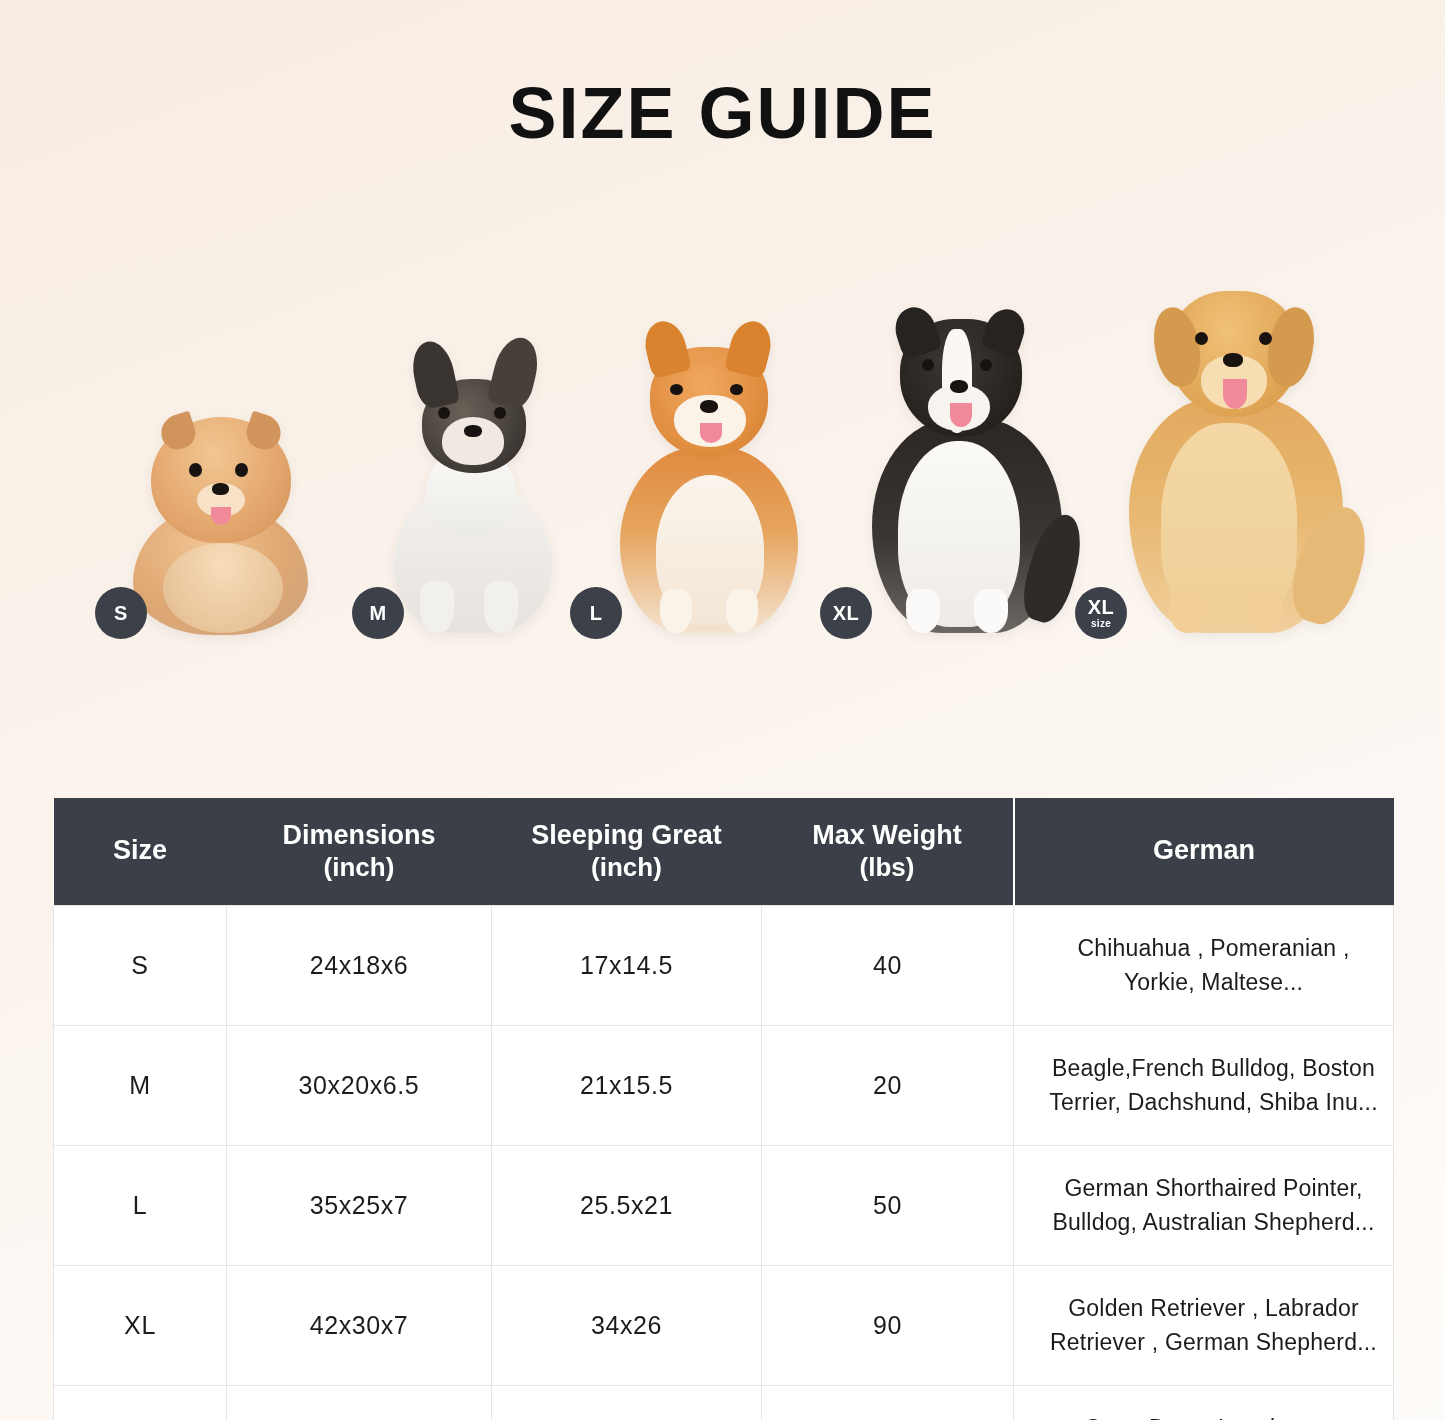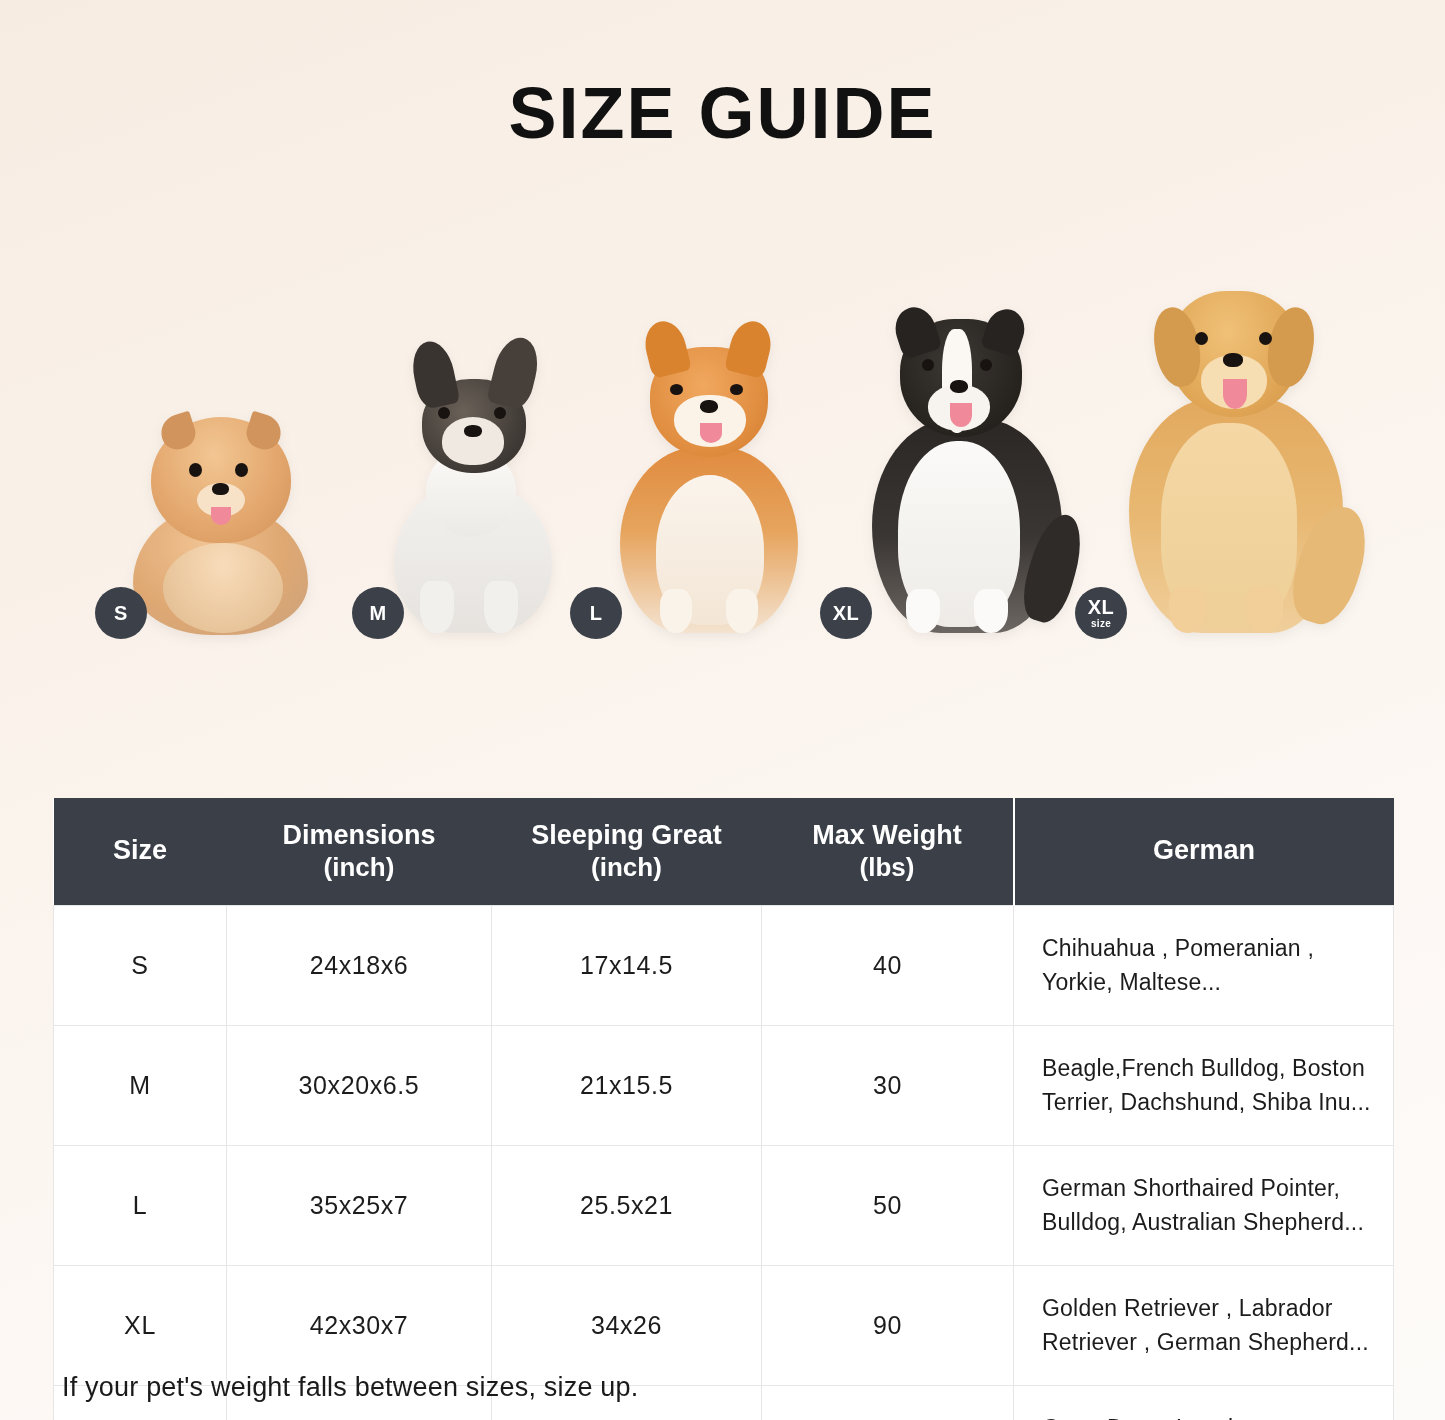--- a/index.html
+++ b/index.html
@@ -140,21 +140,21 @@
     font-size: 25px;
     color: #1c1c1c;
     text-align: center;
     padding: 25px 8px;
     border: 1px solid #e6e6e6;
     letter-spacing: 0.6px;
     vertical-align: middle;
     background: #ffffff;
   }
   table.size-table tbody td.breeds {
-    text-align: left;
+    text-align: center;
     padding-left: 28px;
     font-size: 23px;
     line-height: 1.5;
     letter-spacing: 0.2px;
   }
   col.c-size { width: 173px; }
   col.c-dim { width: 265px; }
   col.c-sleep { width: 270px; }
   col.c-weight { width: 252px; }
   col.c-breeds { width: 380px; }
@@ -335,21 +335,21 @@
           <td>S</td>
           <td>24x18x6</td>
           <td>17x14.5</td>
           <td>40</td>
           <td class="breeds">Chihuahua , Pomeranian , Yorkie, Maltese...</td>
         </tr>
         <tr>
           <td>M</td>
           <td>30x20x6.5</td>
           <td>21x15.5</td>
-          <td>30</td>
+          <td>20</td>
           <td class="breeds">Beagle,French Bulldog, Boston Terrier, Dachshund, Shiba Inu...</td>
         </tr>
         <tr>
           <td>L</td>
           <td>35x25x7</td>
           <td>25.5x21</td>
           <td>50</td>
           <td class="breeds">German Shorthaired Pointer, Bulldog, Australian Shepherd...</td>
         </tr>
         <tr>
@@ -363,15 +363,14 @@
           <td>XL plus</td>
           <td>48x35x8</td>
           <td>39x31</td>
           <td>120</td>
           <td class="breeds">Great Dane, Leonberger, Bloodhound, Rottweiler...</td>
         </tr>
       </tbody>
     </table>
   </div>
 
-  <div class="footnote">If your pet's weight falls between sizes, size up.</div>
 
 </div>
 
 </body></html>

